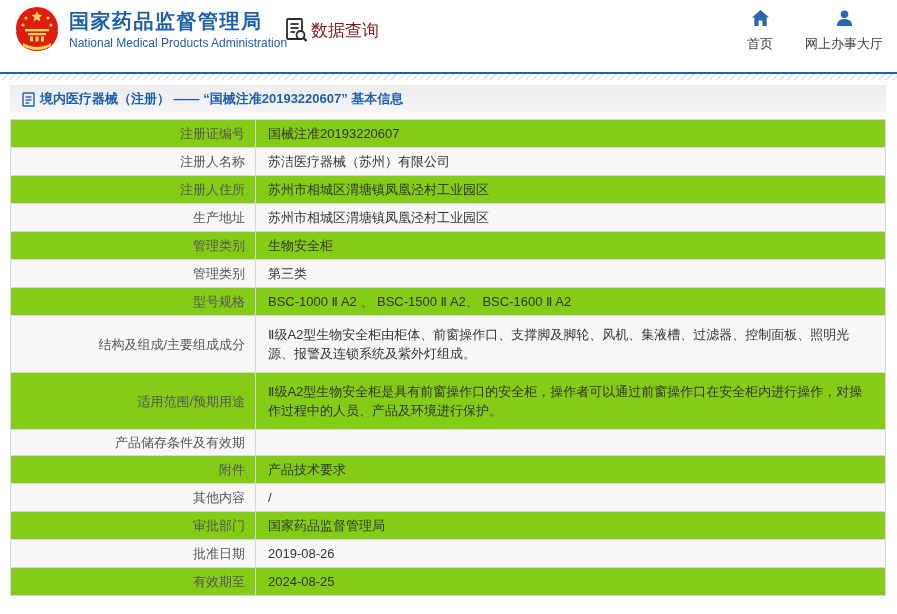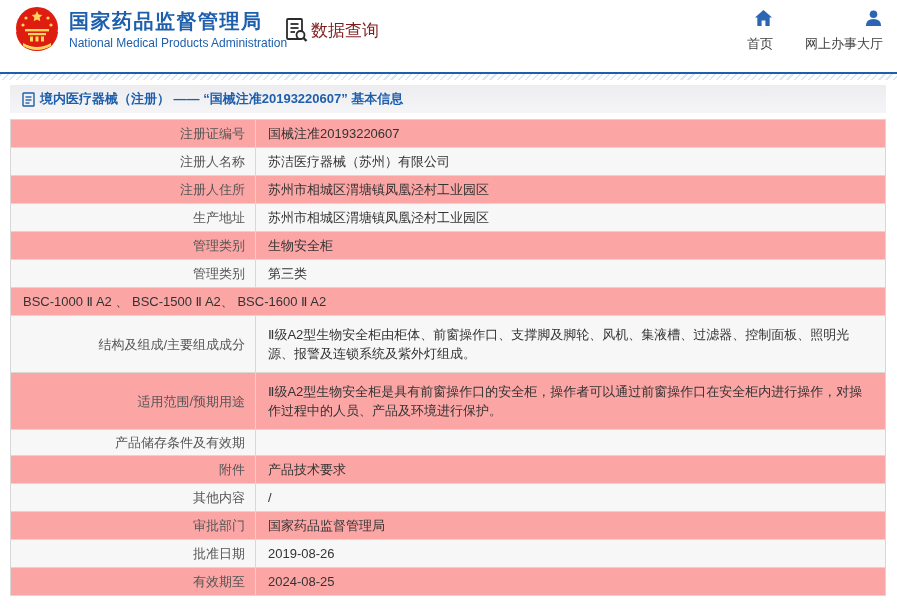--- a/index.html
+++ b/index.html
@@ -13,42 +13,42 @@
   .header { position: relative; height: 72px; background: #fff; }
   .logo-group { position: absolute; left: 13px; top: 5px; display: flex; align-items: center; cursor: pointer; }
   .emblem { width: 48px; height: 48px; flex: 0 0 48px; }
   .logo-text { margin-left: 8px; }
   .logo-title { font-size: 20px; font-weight: bold; color: var(--accent-blue); letter-spacing: 1.5px; line-height: 24px; }
   .logo-subtitle { font-size: 12px; color: var(--accent-blue); margin-top: 3px; }
   .dataquery { position: absolute; left: 285px; top: 17px; display: flex; align-items: center; cursor: pointer; }
   .dataquery svg { width: 24px; height: 26px; }
   .dataquery-label { font-size: 17px; color: #7f1d1d; margin-left: 2px; }
   .header-nav { position: absolute; right: 14px; top: 9px; display: flex; gap: 32px; }
-  .nav-item { display: flex; flex-direction: column; align-items: flex-end; cursor: pointer; }
+  .nav-item { display: flex; flex-direction: column; align-items: center; cursor: pointer; }
   .nav-item svg { width: 19px; height: 19px; }
   .nav-label { font-size: 13px; color: #3f3f3f; margin-top: 7px; white-space: nowrap; }
   .blue-line { height: 2px; background: var(--accent-blue); }
   .hatch-strip { height: 6px; background: repeating-linear-gradient(135deg, #dce7f3 0 1.5px, #ffffff 1.5px 5px); }
   
   .breadcrumb-bar {
     margin: 5px 11px 0 10px;
     height: 28px;
     background: linear-gradient(#ededf0, #f5f5f8);
     display: flex; align-items: center;
     padding: 0 12px;
   }
   .breadcrumb-bar svg { width: 13px; height: 15px; margin-right: 5px; flex: 0 0 13px; }
   .breadcrumb-text { font-size: 13px; font-weight: bold; color: var(--accent-blue); white-space: nowrap; }
   
   .info-table {
     margin: 6px 11px 0 10px;
     border: 1px solid #d8d8d8;
     background: #fff;
   }
-  .row { display: flex; border-bottom: 1px solid #d8d8d8; background: #fca5a5; }
+  .row { display: flex; border-bottom: 1px solid #d8d8d8; background: #84cc16; }
   .row:last-child { border-bottom: none; }
   .row:nth-child(even) { background: #f7f7f7; }
   .cell { display: flex; align-items: center; font-size: 13px; line-height: 17px; min-height: 24px; }
   .cell.label {
     width: 245px; flex: 0 0 245px;
     justify-content: flex-end; text-align: right;
     padding: 4px 10px;
     color: #565656;
     border-right: 1px solid #d8d8d8;
   }
@@ -153,20 +153,23 @@
       </div>
       <div class="cell value">生物安全柜</div>
     </div>
     <div class="row">
       <div class="cell label">
         <span>管理类别</span>
       </div>
       <div class="cell value">第三类</div>
     </div>
     <div class="row">
+      <div class="cell label">
+        <span>型号规格</span>
+      </div>
       <div class="cell value">BSC-1000 Ⅱ A2 、 BSC-1500 Ⅱ A2、  BSC-1600 Ⅱ A2</div>
     </div>
     <div class="row">
       <div class="cell label">
         <span>结构及组成/主要组成成分</span>
       </div>
       <div class="cell value tall">Ⅱ级A2型生物安全柜由柜体、前窗操作口、支撑脚及脚轮、风机、集液槽、过滤器、控制面板、照明光源、报警及连锁系统及紫外灯组成。</div>
     </div>
     <div class="row">
       <div class="cell label">

